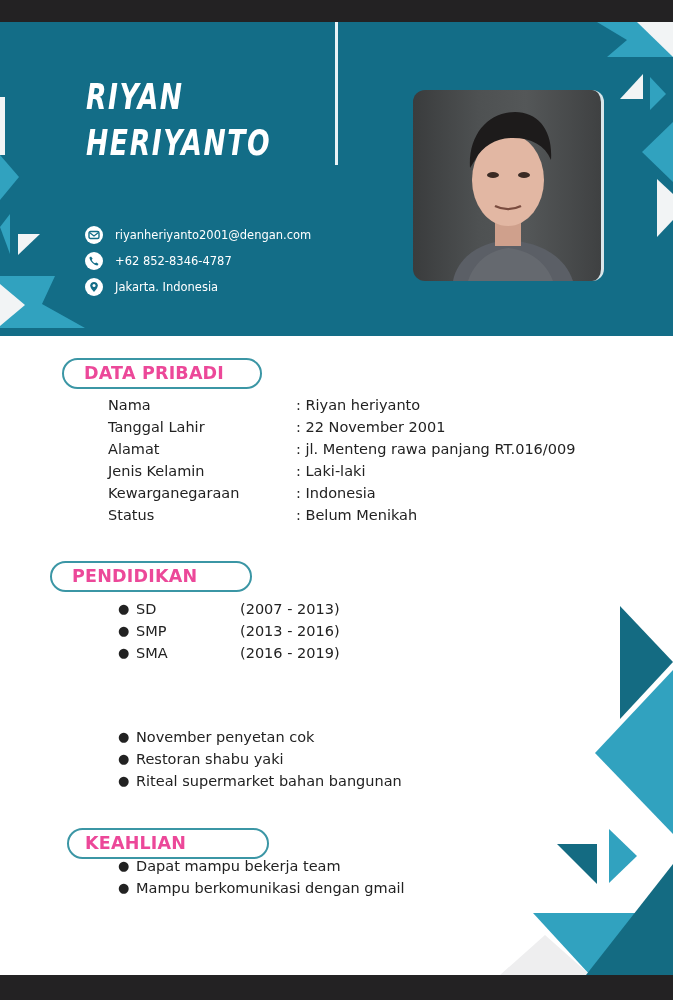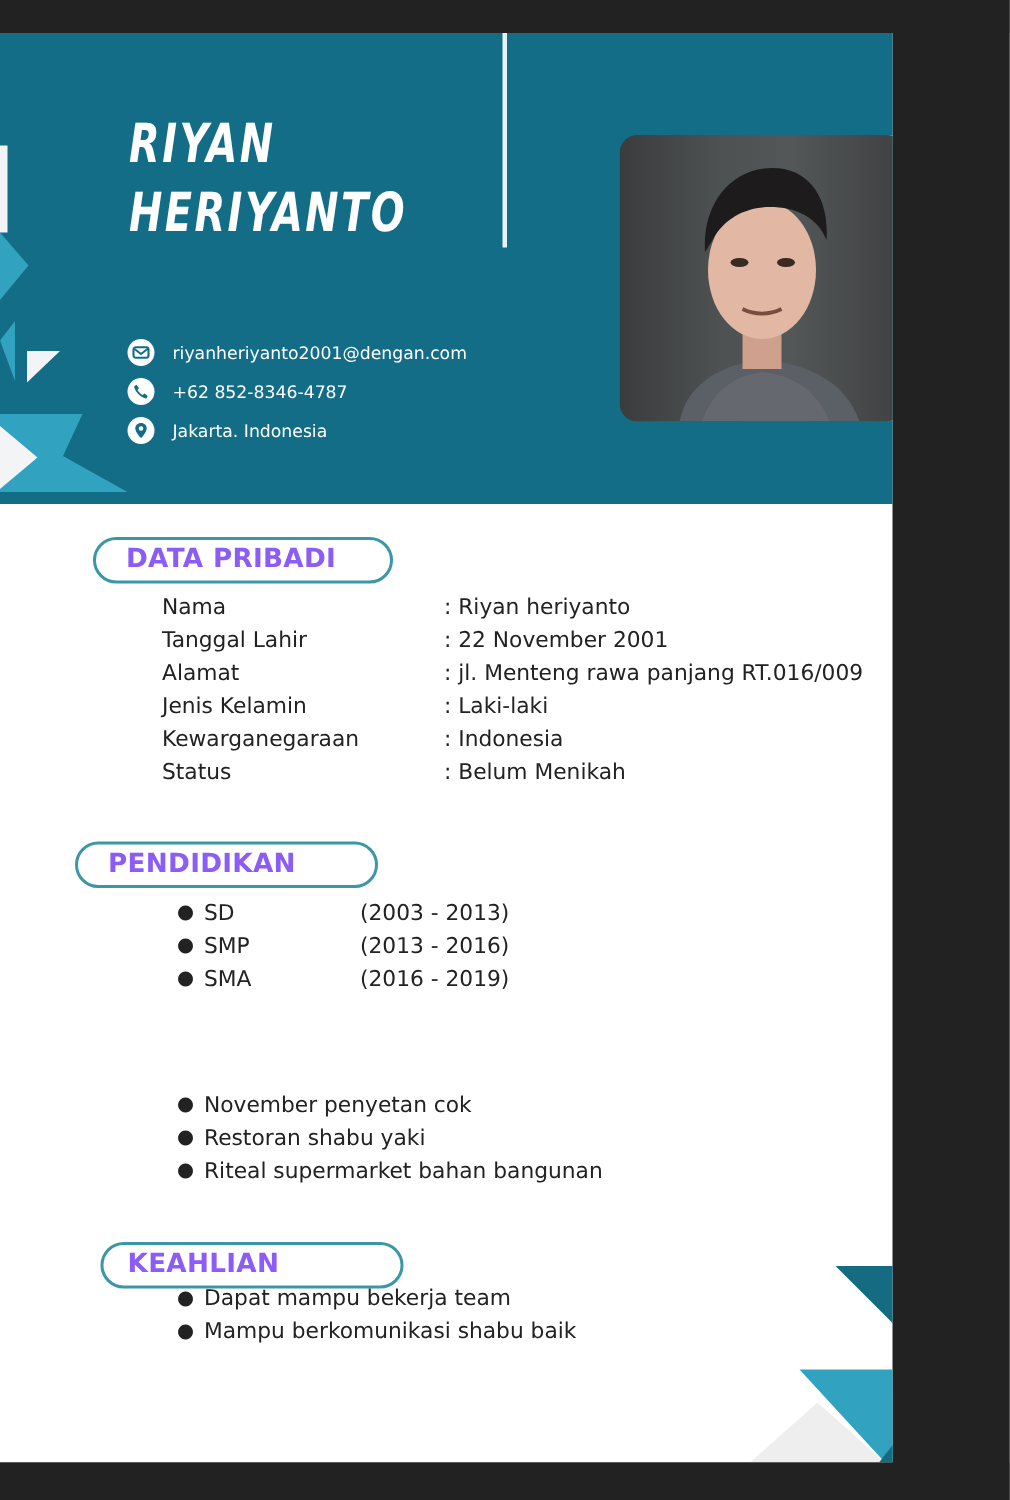--- a/index.html
+++ b/index.html
@@ -1,34 +1,34 @@
 <!DOCTYPE html>
 <html><head>
 <meta charset="utf-8">
 <style>
   * { margin: 0; padding: 0; box-sizing: border-box; }
   html, body { width: 673px; height: 1000px; overflow: hidden; background: #232223; }
   body { position: relative; font-family: "DejaVu Sans", sans-serif; }
   .topbar { position: absolute; left: 0; top: 0; width: 673px; height: 22px; background: #232223; }
   .bottombar { position: absolute; left: 0; top: 975px; width: 673px; height: 25px; background: #232223; }
-  .page { position: absolute; left: 0; top: 22px; width: 595px; height: 953px; background: #ffffff; overflow: hidden; }
+  .page { position: absolute; left: 0; top: 22px; width: 673px; height: 953px; background: #ffffff; overflow: hidden; }
   .header { position: absolute; left: 0; top: 0; width: 673px; height: 314px; background: #136d87; overflow: hidden; }
   .header svg.deco { position: absolute; left: 0; top: 0; }
   .vline { position: absolute; left: 335px; top: 0; width: 3px; height: 143px; background: #e9f3f6; }
   .name { position: absolute; left: 86px; top: 52px; color: #ffffff; font-family: "DejaVu Sans Condensed", "DejaVu Sans", sans-serif;
           font-weight: bold; font-style: italic; font-size: 36px; line-height: 46px; letter-spacing: 2px; transform: scaleX(0.82); transform-origin: left top; }
   .contacts { position: absolute; left: 85px; top: 200px; }
   .contact { display: flex; align-items: center; height: 26px; }
   .contact .ic { width: 18px; height: 18px; border-radius: 50%; background: #ffffff; display: flex; align-items: center; justify-content: center; margin-right: 12px; }
   .contact .txt { color: #ffffff; font-size: 11.5px; font-family: "DejaVu Sans", sans-serif; }
   .photo { position: absolute; left: 413px; top: 68px; width: 191px; height: 191px; border-radius: 12px; overflow: hidden;
            background: linear-gradient(90deg,#3a3c3d 0%,#4e5152 35%,#545758 60%,#3f4142 100%); border-right: 3px solid #d9e6ea; }
   .photo svg { position: absolute; left: 0; top: 0; }
   .section-pill { position: absolute; height: 31px; border: 2px solid #3b96a5; border-radius: 16px; background: #ffffff; }
-  .section-pill span { position: absolute; left: 20px; top: 3px; font-weight: bold; font-size: 17.5px; color: #8b5cf6; font-family: "DejaVu Sans", sans-serif; letter-spacing: 0.2px; }
+  .section-pill span { position: absolute; left: 20px; top: 3px; font-weight: bold; font-size: 17.5px; color: #ec4899; font-family: "DejaVu Sans", sans-serif; letter-spacing: 0.2px; }
   .rows { position: absolute; color: #222; font-size: 14.5px; font-family: "DejaVu Sans", sans-serif; }
   .row { height: 22px; line-height: 22px; position: relative; white-space: nowrap; }
   .row .lbl { position: absolute; left: 0; }
   .row .val { position: absolute; left: 188px; }
   .list { position: absolute; color: #222; font-size: 14.5px; }
   .li { height: 22px; line-height: 22px; position: relative; white-space: nowrap; }
   .li .bul { position: absolute; left: 0; top: 0; font-size: 13px; }
   .li .t { position: absolute; left: 18px; }
   .li .y { position: absolute; left: 122px; }
   svg.right-deco { position: absolute; left: 0; top: 0; }
@@ -144,21 +144,21 @@
       </div>
   </div>
 
   <div class="section-pill" style="left:50px; top:539px; width:202px;text-align:right;">
     <span>PENDIDIKAN</span>
   </div>
   <div class="list" style="left:118px; top:576px;">
     <div class="li">
         <span class="bul">●</span>
         <span class="t">SD</span>
-        <span class="y">(2003 - 2013)</span>
+        <span class="y">(2007 - 2013)</span>
       </div>
     <div class="li">
         <span class="bul">●</span>
         <span class="t">SMP</span>
         <span class="y">(2013 - 2016)</span>
       </div>
     <div class="li">
         <span class="bul">●</span>
         <span class="t">SMA</span>
         <span class="y">(2016 - 2019)</span>
@@ -183,19 +183,19 @@
   <div class="section-pill" style="left:67px; top:795px; width:202px;margin-top:11px;">
     <span style="left:16px;">KEAHLIAN</span>
   </div>
   <div class="list" style="left:118px; top:833px;">
     <div class="li">
         <span class="bul">●</span>
         <span class="t">Dapat mampu bekerja team</span>
       </div>
     <div class="li">
         <span class="bul">●</span>
-        <span class="t">Mampu berkomunikasi shabu baik</span>
+        <span class="t">Mampu berkomunikasi dengan gmail</span>
       </div>
   </div>
 
 </div>
 
 <div class="bottombar"></div>
 
 </body></html>

